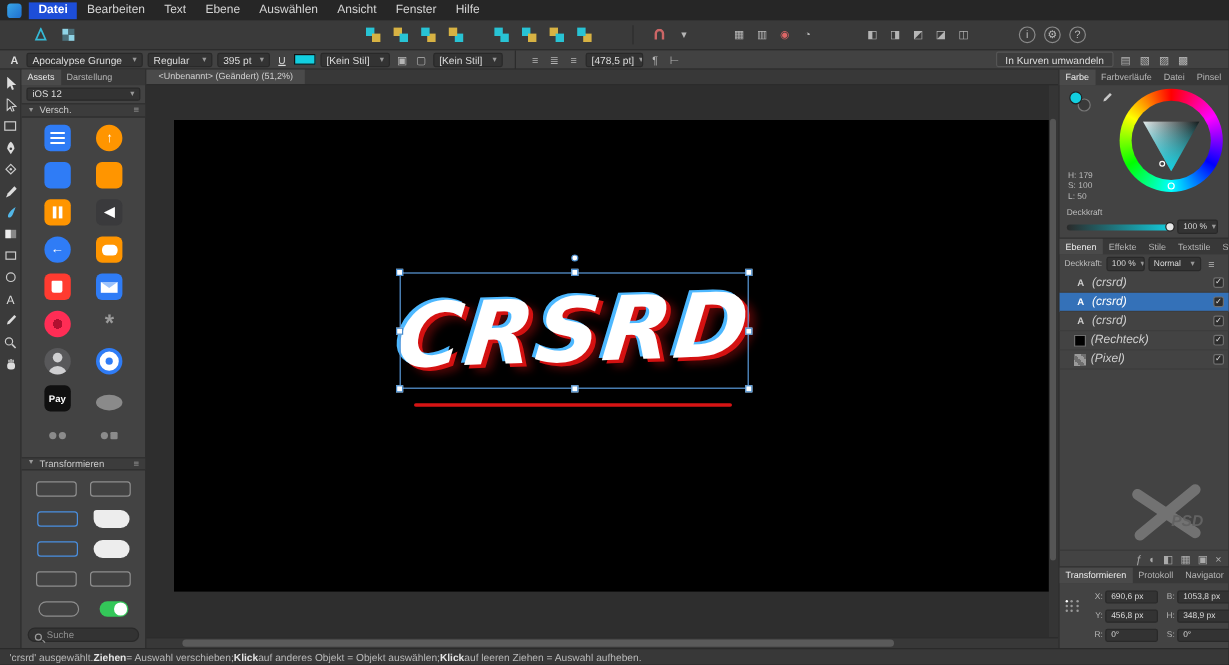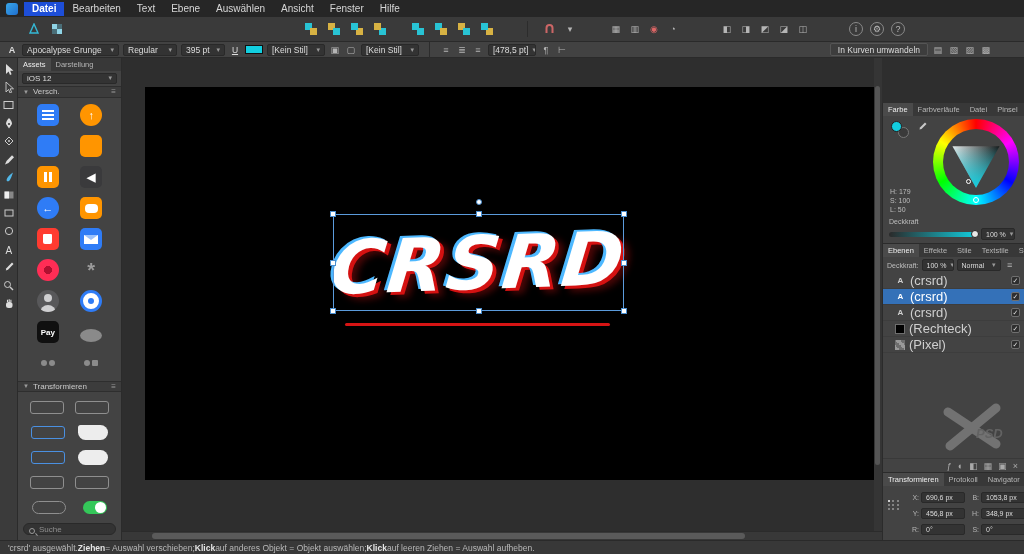--- a/index.html
+++ b/index.html
@@ -103,21 +103,21 @@
   .hd.nw{left:-4px;top:-4px;} .hd.n{left:50%;margin-left:-3px;top:-4px;} .hd.ne{right:-4px;top:-4px;}
   .hd.w{left:-4px;top:50%;margin-top:-3px;} .hd.e{right:-4px;top:50%;margin-top:-3px;}
   .hd.sw{left:-4px;bottom:-4px;} .hd.s{left:50%;margin-left:-3px;bottom:-4px;} .hd.se{right:-4px;bottom:-4px;}
   .rot { position:absolute; left:50%; top:-16px; width:6px; height:6px; margin-left:-3px; border-radius:50%; background:#fff; border:1px solid #4a8ecf; }
   .hsb { height:9px; background:#383838; border-top:1px solid #2b2b2b; position:relative; }
   .hsb .thumb { position:absolute; left:4%; top:1px; height:6px; width:78%; background:#5a5a5a; border-radius:3px; }
   .vsb { position:absolute; right:0; top:0; bottom:0; width:8px; background:#353535; }
   .vsb .thumb { position:absolute; top:6%; left:1px; width:5px; height:80%; background:#555; border-radius:3px; }
 
   
-  .rp { width:142px; background:#434343; border-left:1px solid #2b2b2b; display:flex; flex-direction:column; position:relative; font-size:8px;margin-top:45px; }
+  .rp { width:142px; background:#434343; border-left:1px solid #2b2b2b; display:flex; flex-direction:column; position:relative; font-size:8px; }
   .reddot { width:7px; height:7px; border-radius:50%; background:#d22; margin:3px 3px 0 auto; }
   .cpbody { position:relative; height:100px; }
   .fillsw { position:absolute; left:8px; top:5px; width:11px; height:11px; border-radius:50%; background:#12cfe0; border:1px solid #222; z-index:2; }
   .strokesw { position:absolute; left:15px; top:11px; width:11px; height:11px; border-radius:50%; background:#3a3a3a; border:1px solid #777; }
   .dropper { position:absolute; left:34px; top:6px; }
   .wheel { position:absolute; right:5px; top:3px; width:86px; height:86px; border-radius:50%;
            background:conic-gradient(#f00,#f0f,#00f,#0ff,#0f0,#ff0,#f00); }
   .wheel .hole { position:absolute; inset:10px; border-radius:50%; background:#434343; }
   .wheel .tri { position:absolute; inset:15px; clip-path:polygon(50% 96%, 8% 22%, 92% 22%);
                 background:linear-gradient(to bottom, rgba(18,207,224,0) 20%, #12cfe0 95%), linear-gradient(to right, #fff, #000); }
@@ -131,21 +131,21 @@
   .slider .knob { position:absolute; right:-2px; top:-2px; width:8px; height:8px; border-radius:50%; background:#e8e8e8; border:1px solid #222; }
   .opval { width:34px; font-size:7px; }
 
   .lp { border-top:1px solid #2b2b2b; display:flex; flex-direction:column; flex:1; min-height:0; }
   .lctrl { height:16px; display:flex; align-items:center; gap:3px; padding:0 4px; font-size:7px; color:#bdbdbd; }
   .lrow { height:16px; display:flex; align-items:center; gap:4px; padding:0 4px 0 12px; border-bottom:1px solid #3d3d3d; color:#cfcfcf; }
   .lrow.sel { background:#3471b8; color:#fff; }
   .ltype { width:11px; text-align:center; font-size:8px; font-weight:bold; }
   .lsw { width:10px; height:10px; background:#000; border:1px solid #6e6e6e; }
   .lpx { width:10px; height:10px; background:linear-gradient(45deg,#9a9a9a 25%,#6e6e6e 25% 50%,#9a9a9a 50% 75%,#6e6e6e 75%); }
-  .llabel { flex:1; font-size:13px; overflow:hidden; white-space:nowrap; }
+  .llabel { flex:1; font-size:10px; overflow:hidden; white-space:nowrap;font-style:italic; }
   .cbx { width:9px; height:9px; background:#2e2e2e; border:1px solid #6f6f6f; font-size:7px; line-height:8px; text-align:center; color:#ddd; border-radius:2px; }
   .cbx::before { content:"✓"; }
   .lspace { flex:1; }
   .lfoot { height:14px; display:flex; align-items:center; justify-content:flex-end; gap:6px; padding:0 6px; border-top:1px solid #393939; color:#aaa; font-size:9px; }
 
   .tp { border-top:1px solid #2b2b2b; }
   .tgrid { display:grid; grid-template-columns:18px 12px 44px 12px 46px; grid-auto-rows:16px; align-items:center; padding:3px 4px; column-gap:2px; }
   .anchor { grid-row:1 / span 2; width:13px; height:13px; display:grid; grid-template-columns:repeat(3,1fr); }
   .anchor b { width:2px; height:2px; background:#9a9a9a; border-radius:50%; margin:auto; }
   .anchor b:first-child { background:#fff; }
@@ -523,20 +523,23 @@
       </div>
     </div>
 
     <div class="srch">
       <span class="lens"></span>
       <input placeholder="Suche" style="">
     </div>
   </div>
 
   <div class="cv">
+    <div class="dtb">
+      <span class="dtab">&lt;Unbenannt&gt; (Geändert) (51,2%)</span>
+    </div>
     <div class="vp">
       <div class="ab">
         <div class="crsrd">CRSRD</div>
         <div class="redline"></div>
         <div class="selbox">
           <span class="rot"></span>
           <span class="hd nw"></span>
           <span class="hd n"></span>
           <span class="hd ne"></span>
           <span class="hd w"></span>

